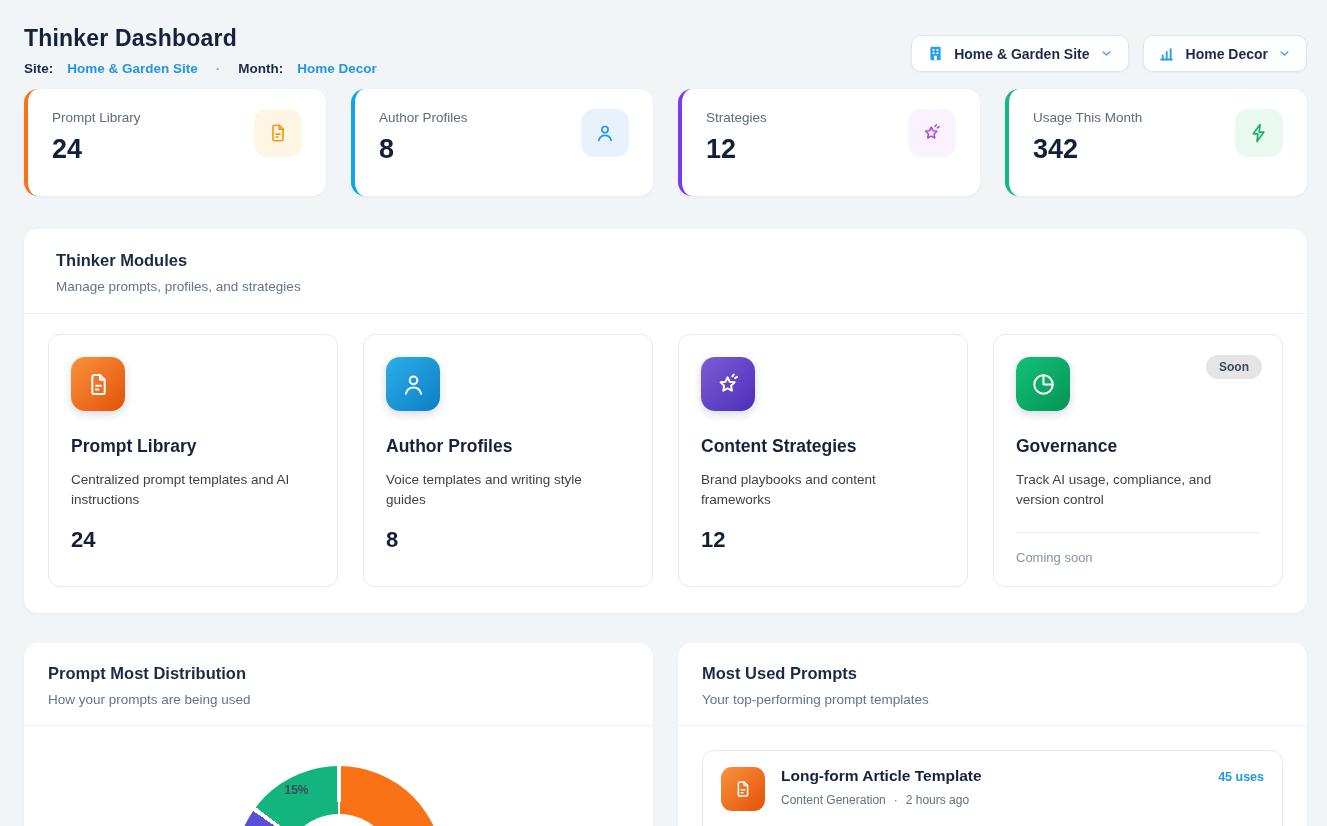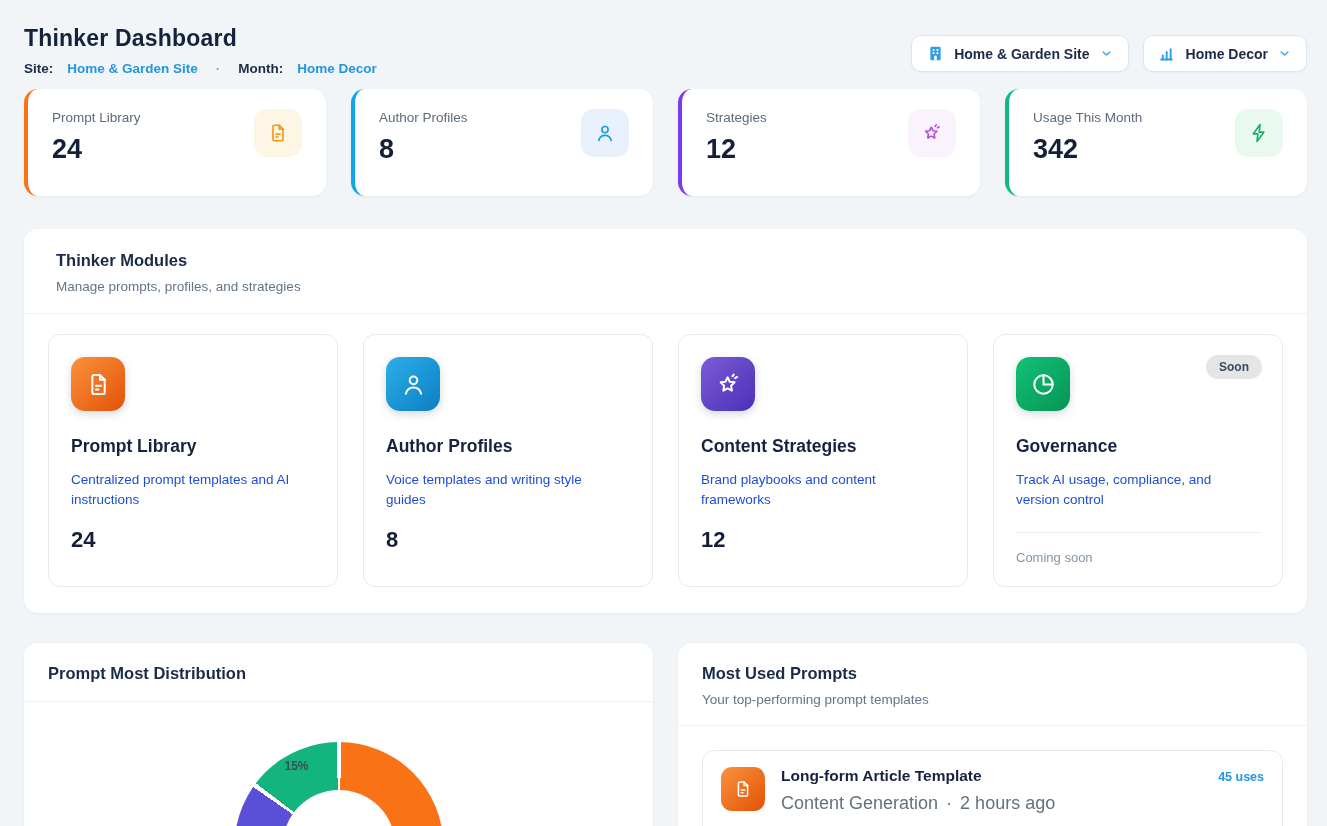--- a/index.html
+++ b/index.html
@@ -55,21 +55,21 @@
     padding:22px 22px 24px; height:253px; cursor:pointer;
   }
   .mod-icon { width:54px; height:54px; border-radius:14px; display:flex; align-items:center; justify-content:center;
     color:#fff; box-shadow:0 3px 8px rgba(23,43,77,.18); }
   .mod-icon svg { width:27px; height:27px; }
   .g-orange { background:linear-gradient(135deg,#fb923c,#e25207); }
   .g-blue   { background:linear-gradient(135deg,#2daee8,#0b7fc4); }
   .g-purple { background:linear-gradient(135deg,#7c5cd6,#4c2fb8); }
   .g-green  { background:linear-gradient(135deg,#12c178,#079455); }
   .mod-title { font-size:17.5px; font-weight:800; color:#16233e; margin-top:25px; }
-  .mod-desc { font-size:13.5px; color:#1d4ed8; line-height:1.5; margin-top:13px; padding-right:6px; }
+  .mod-desc { font-size:13.5px; color:#404040; line-height:1.5; margin-top:13px; padding-right:6px; }
   .mod-count { font-size:22px; font-weight:800; color:#141f38; margin-top:16px; }
   .soon-pill { position:absolute; top:20px; right:20px; background:#e5e5e5; border-radius:999px;
     padding:5px 13px; font-size:12px; font-weight:700; color:#3b4a60; }
   .mod-divider { height:1px; background:#e8edf3; margin-top:21px; }
   .mod-footer { font-size:13px; color:#8494a6; margin-top:17px; }
 
   
   .bottom { margin-top:30px; display:grid; grid-template-columns:repeat(2,1fr); gap:25px; }
   .b-card { background:#fff; border-radius:14px 14px 0 0; box-shadow:0 1px 3px rgba(23,43,77,.06); height:185px; }
   .b-head { padding:21px 24px 18px; }
@@ -79,21 +79,21 @@
   .donut::after { content:""; position:absolute; inset:48px; background:#fff; border-radius:50%; }
   .donut-label { position:absolute; left:calc(50% - 60px); top:57px; width:36px; text-align:center;
     font-size:12px; font-weight:700; color:#3f4c5a; }
   .prompts-area { padding:24px; }
   .prompt-item { display:flex; gap:16px; align-items:flex-start; border:1.5px solid #e2e9f1;
     border-radius:12px; padding:16px 18px; height:95px; cursor:pointer; background:#fff; }
   .pi-icon { width:44px; height:44px; border-radius:11px; flex:none; display:flex; align-items:center;
     justify-content:center; color:#fff; }
   .pi-icon svg { width:20px; height:20px; }
   .pi-title { font-size:15.5px; font-weight:800; color:#16233e; }
-  .pi-meta { font-size:18px; color:#63727f; margin-top:8px; display:flex; gap:8px; align-items:center; }
+  .pi-meta { font-size:12px; color:#63727f; margin-top:8px; display:flex; gap:8px; align-items:center; }
   .pi-uses { margin-left:auto; font-size:12.5px; font-weight:700; color:#2396e0; padding-top:3px; white-space:nowrap; }
 </style>
 </head>
 <body>
 
 <svg width="0" height="0" style="position:absolute">
   <defs>
     <g id="i-doc" fill="none" stroke="currentColor" stroke-width="1.8" stroke-linecap="round" stroke-linejoin="round">
       <path d="M13.3 3.5H8.2c-.9 0-1.7.8-1.7 1.7v13.6c0 .9.8 1.7 1.7 1.7h7.6c.9 0 1.7-.8 1.7-1.7V7.7z"></path>
       <path d="M13.3 3.5v4.2h4.2"></path>
@@ -265,20 +265,21 @@
       </div>
 
     </div>
   </div>
 
   <div class="bottom">
 
     <div class="b-card">
       <div class="b-head">
         <div class="panel-title">Prompt Most Distribution</div>
+        <div class="panel-sub">How your prompts are being used</div>
       </div>
       <div class="divider"></div>
       <div class="chart-area">
         <div class="donut" style="background: conic-gradient(rgb(255, 255, 255) 0%, rgb(255, 255, 255) 0.35%, rgb(249, 115, 22) 0.35%, rgb(249, 115, 22) 44.65%, rgb(255, 255, 255) 44.65%, rgb(255, 255, 255) 45%, rgb(255, 255, 255) 45%, rgb(255, 255, 255) 45.35%, rgb(59, 130, 246) 45.35%, rgb(59, 130, 246) 69.65%, rgb(255, 255, 255) 69.65%, rgb(255, 255, 255) 70%, rgb(255, 255, 255) 70%, rgb(255, 255, 255) 70.35%, rgb(91, 79, 216) 70.35%, rgb(91, 79, 216) 84.65%, rgb(255, 255, 255) 84.65%, rgb(255, 255, 255) 85%, rgb(255, 255, 255) 85%, rgb(255, 255, 255) 85.35%, rgb(20, 180, 126) 85.35%, rgb(20, 180, 126) 99.65%, rgb(255, 255, 255) 99.65%, rgb(255, 255, 255) 100%);"></div>
         <div class="donut-label">15%</div>
       </div>
     </div>
 
     <div class="b-card">
       <div class="b-head">

